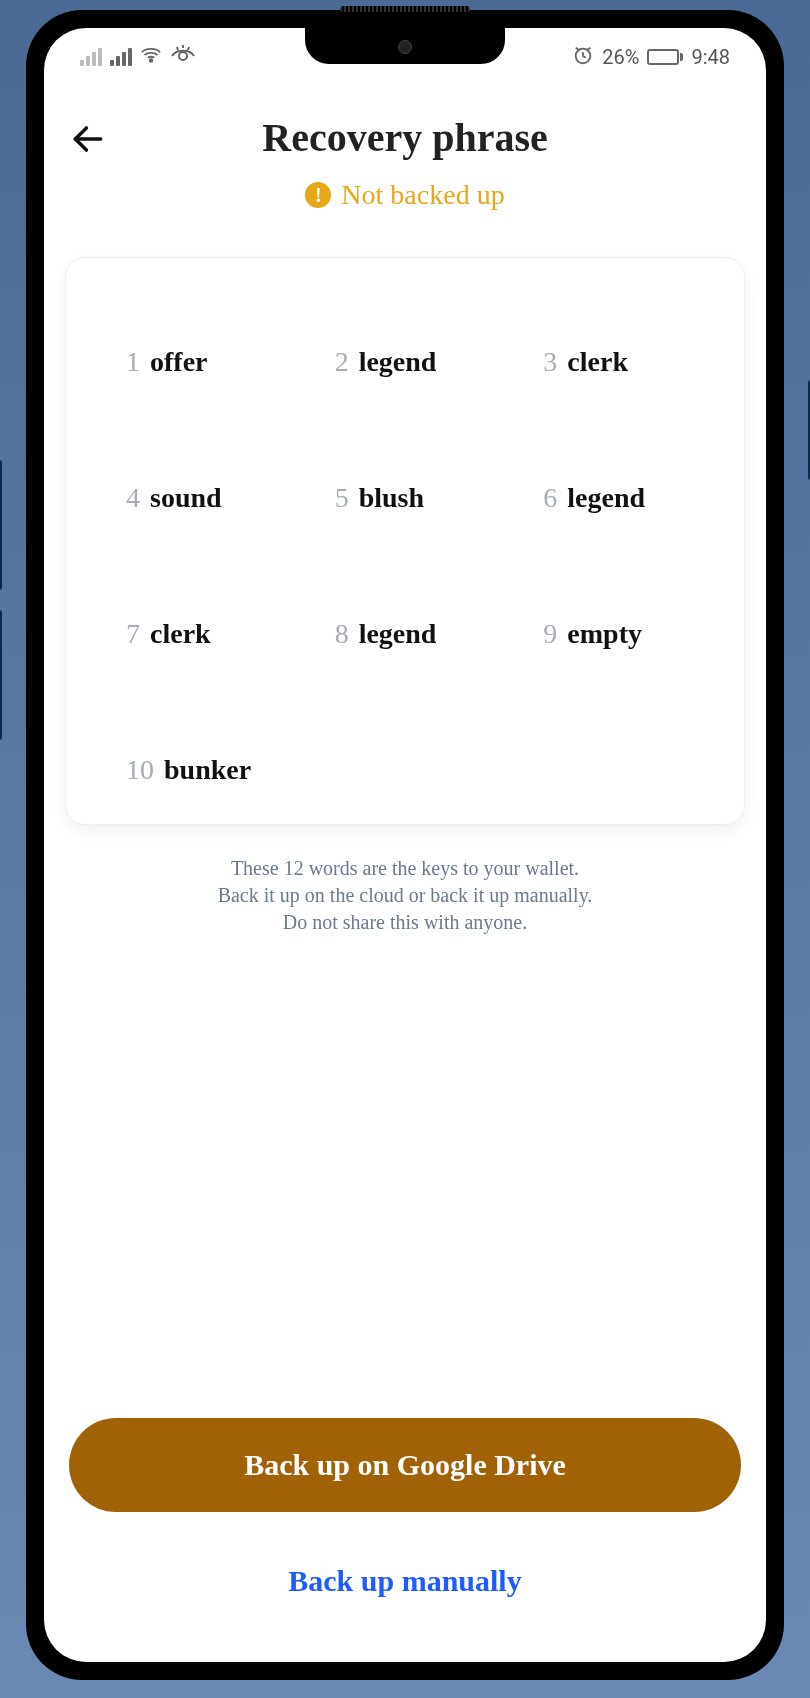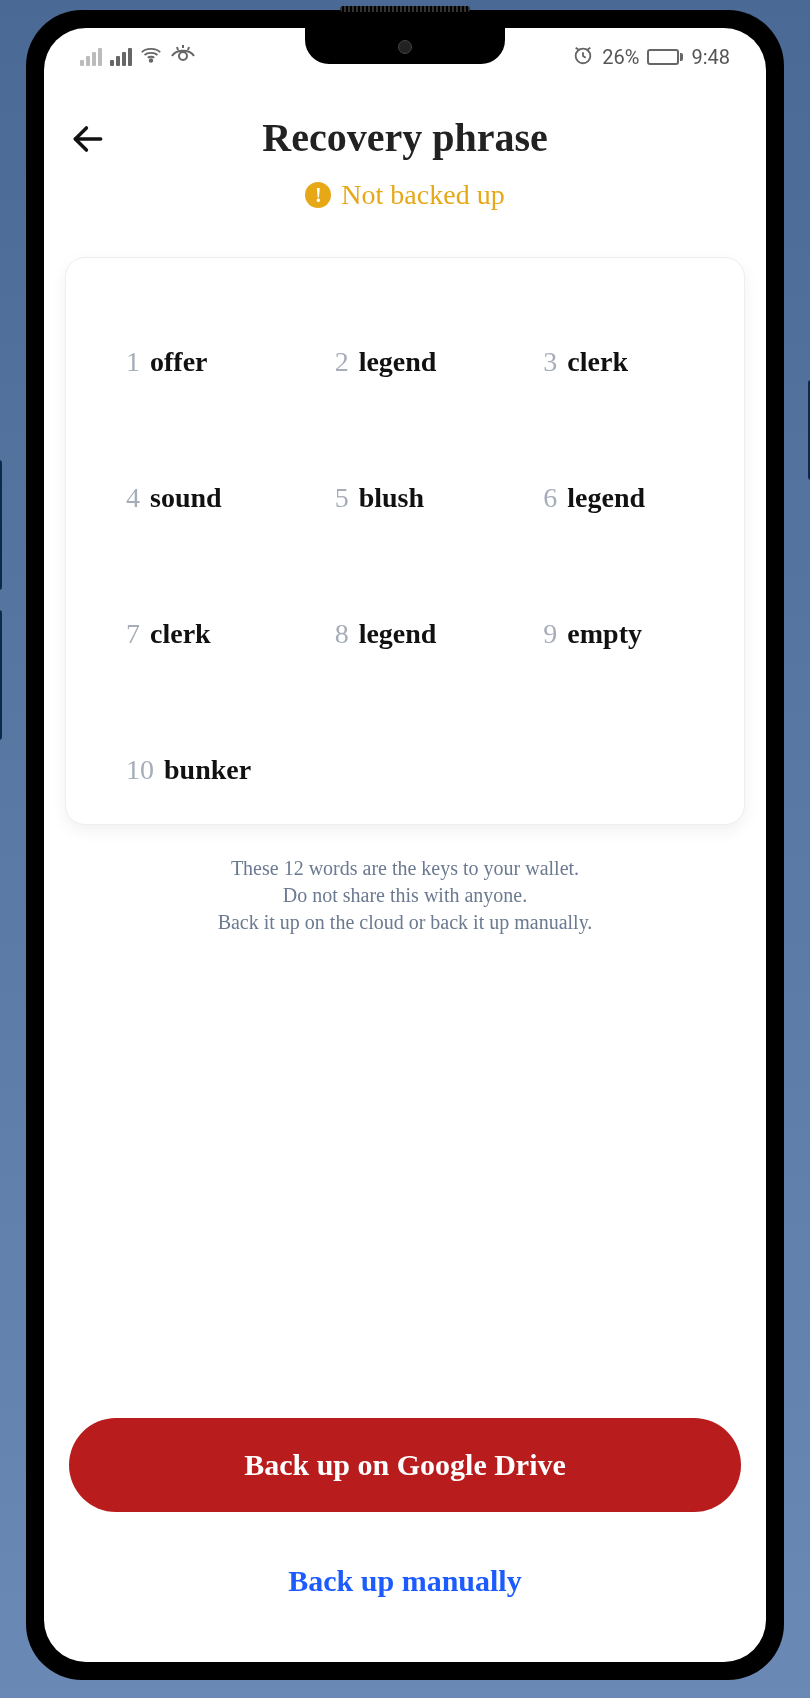--- a/index.html
+++ b/index.html
@@ -205,21 +205,21 @@
   .info-text {
     text-align: center;
     color: #6b7a90;
     font-size: 20px;
     line-height: 1.35;
     padding: 0 40px;
   }
   .spacer { flex: 1; }
   .btn-primary {
     margin: 0 18px 52px;
-    background: #b91c1c;
+    background: #a16207;
     color: #fff;
     font-size: 30px;
     font-weight: 600;
     text-align: center;
     padding: 30px 0;
     border-radius: 50px;
     cursor: pointer;
   }
   .btn-secondary {
     text-align: center;
@@ -353,22 +353,22 @@
               <span class="word-text">empty</span>
             </div>
             <div class="word-item">
               <span class="word-num">10</span>
               <span class="word-text">bunker</span>
             </div>
           </div>
 
         <div class="info-text">
           <div>These 12 words are the keys to your wallet.</div>
+          <div>Back it up on the cloud or back it up manually.</div>
           <div>Do not share this with anyone.</div>
-          <div>Back it up on the cloud or back it up manually.</div>
         </div>
 
         <div class="spacer"></div>
 
         <div class="btn-primary">Back up on Google Drive</div>
         <div class="btn-secondary">Back up manually</div>
       </div>
 
     </div>
   </div>

